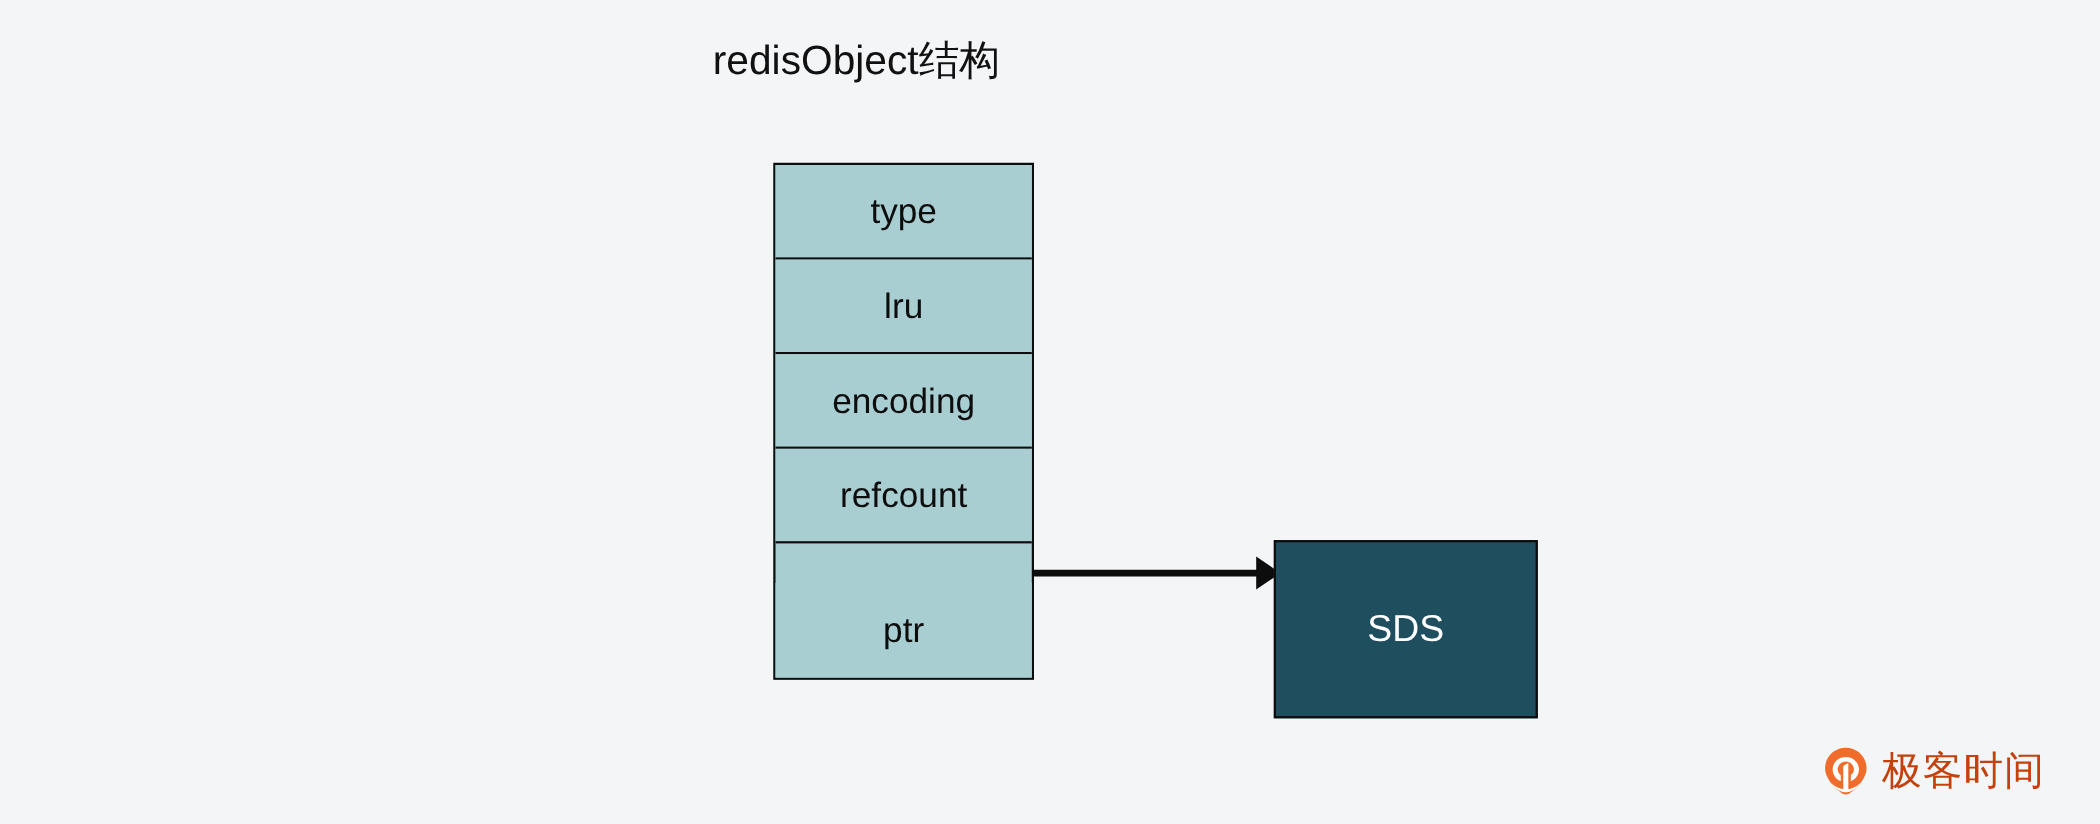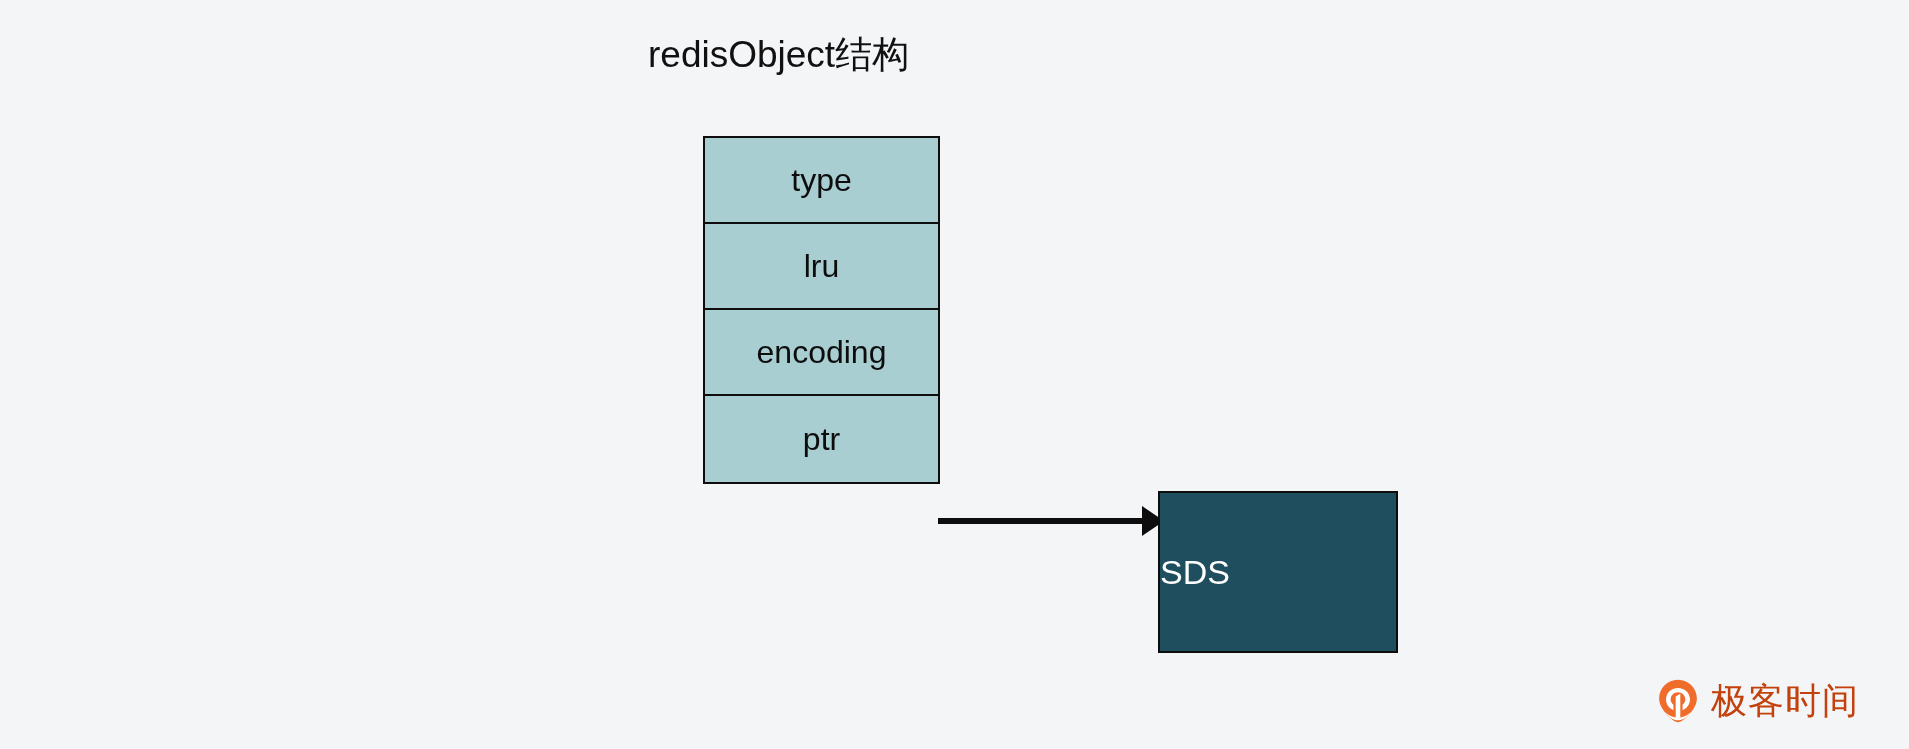--- a/index.html
+++ b/index.html
@@ -31,38 +31,39 @@
     line-height: 50px;
     color: #111111;
     white-space: nowrap;
     letter-spacing: 0px;
   }
 
   
   .struct-table {
     position: absolute;
     left: 703px;
-    top: 136px;
+    top: 148px;
     width: 237px;
     border: 2px solid #0d0d0d;
     box-sizing: border-box;
     background: #a8ced1;
   }
   .struct-row {
     height: 86px;
     box-sizing: border-box;
     background: #a8ced1;
     border-bottom: 2px solid #0d0d0d;
     display: flex;
     align-items: center;
     justify-content: center;
     position: relative;
   }
   .struct-row:last-child {
     border-bottom: none;
+    margin-top: 36px;
   }
   .struct-row-label {
     font-size: 32px;
     color: #0d0d0d;
     line-height: 1;
     white-space: nowrap;
   }
 
   
   .ptr-arrow {
@@ -79,20 +80,21 @@
     position: absolute;
     left: 1158px;
     top: 491px;
     width: 240px;
     height: 162px;
     background: #1f4e5e;
     border: 2px solid #0d0d0d;
     box-sizing: border-box;
     display: flex;
     align-items: center;
+    justify-content: center;
   }
   .sds-label {
     font-size: 34px;
     color: #ffffff;
     line-height: 1;
     white-space: nowrap;
   }
 
   
   .watermark {
@@ -130,20 +132,23 @@
     </div>
 
     <div class="struct-row">
       <span class="struct-row-label">lru</span>
     </div>
 
     <div class="struct-row">
       <span class="struct-row-label">encoding</span>
     </div>
 
+    <div class="struct-row">
+      <span class="struct-row-label">refcount</span>
+    </div>
 
     <div class="struct-row">
       <span class="struct-row-label">ptr</span>
     </div>
 
   </div>
 
   <svg class="ptr-arrow" viewBox="0 0 226 42">
     <line x1="0" y1="21" x2="206" y2="21" stroke="#0d0d0d" stroke-width="6"></line>
     <polygon points="204,6 226,21 204,36" fill="#0d0d0d"></polygon>

